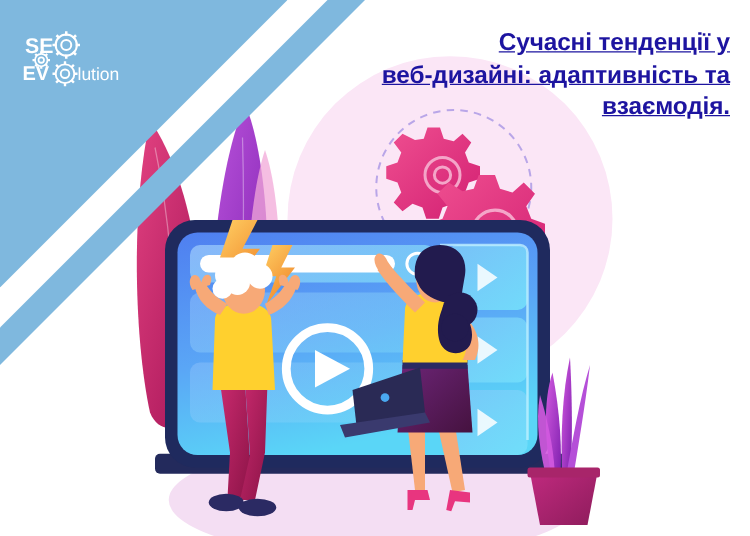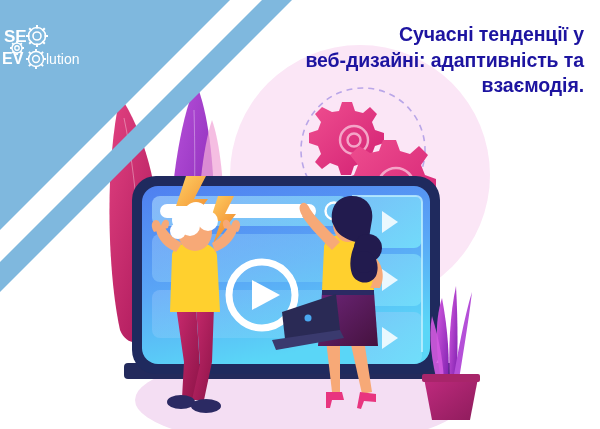--- a/index.html
+++ b/index.html
@@ -18,40 +18,41 @@
     background:#7fb8de;
     clip-path:polygon(0 0, 230px 0, 0 230px);
   }
   .corner-stripe{
     position:absolute;left:0;top:0;width:340px;height:340px;
     background:#7fb8de;
     clip-path:polygon(262px 0, 292px 0, 0 292px, 0 262px);
   }
 
   .logo{
-    position:absolute;left:0;top:20px;
+    position:absolute;left:16px;top:20px;
     width:110px;height:50px;
     color:#8b5cf6;
     pointer-events:none;
   }
   .logo svg{display:block;}
 
   
   .headline{
     position:absolute;
     right:16px;top:22px;
     width:380px;
     text-align:right;
     color:#1d14a0;
     font-size:19.5px;
     font-weight:bold;
     line-height:1.32;
     letter-spacing:-0.1px;
     z-index:40;
     white-space:pre-line;
+    text-decoration:underline;
   }
 
   
   .illus{position:absolute;left:0;top:0;width:600px;height:429px;}
   .illus svg{position:absolute;left:0;top:0;}
 </style>
 </head>
 <body>
 
 <div id="stage">

